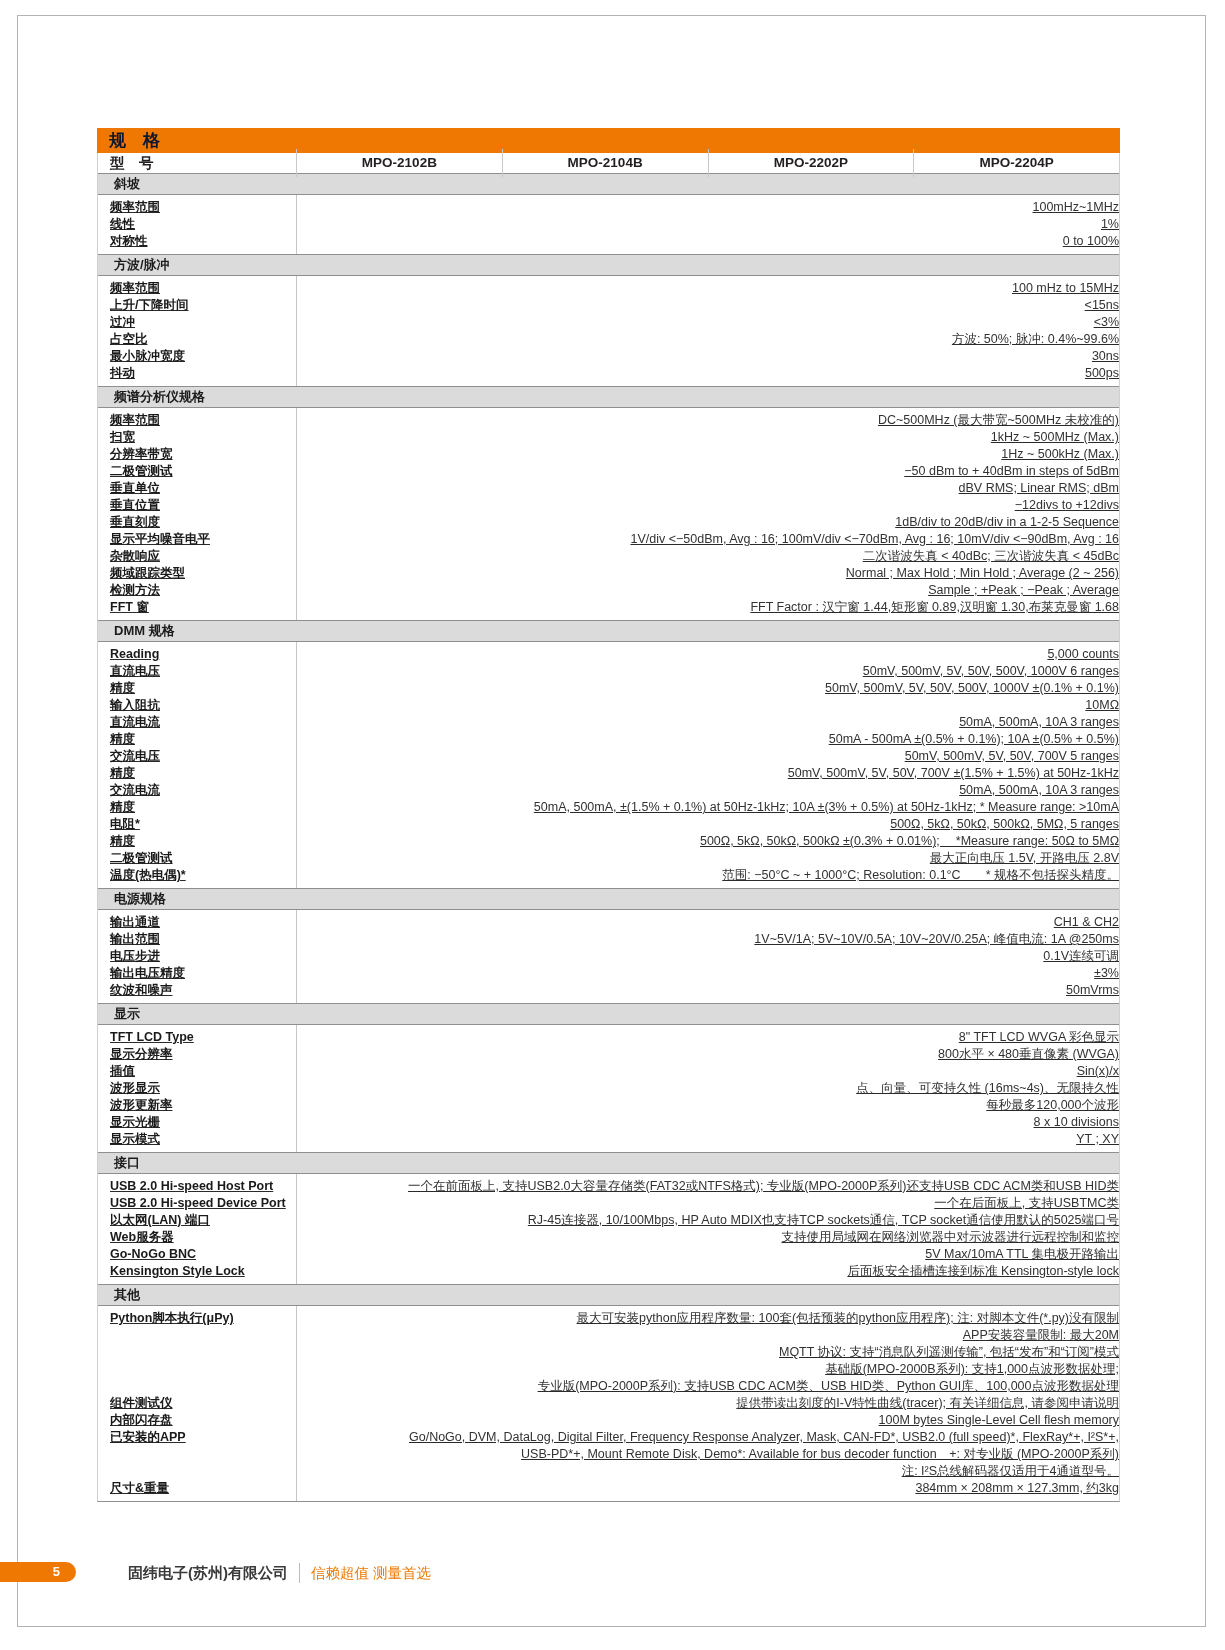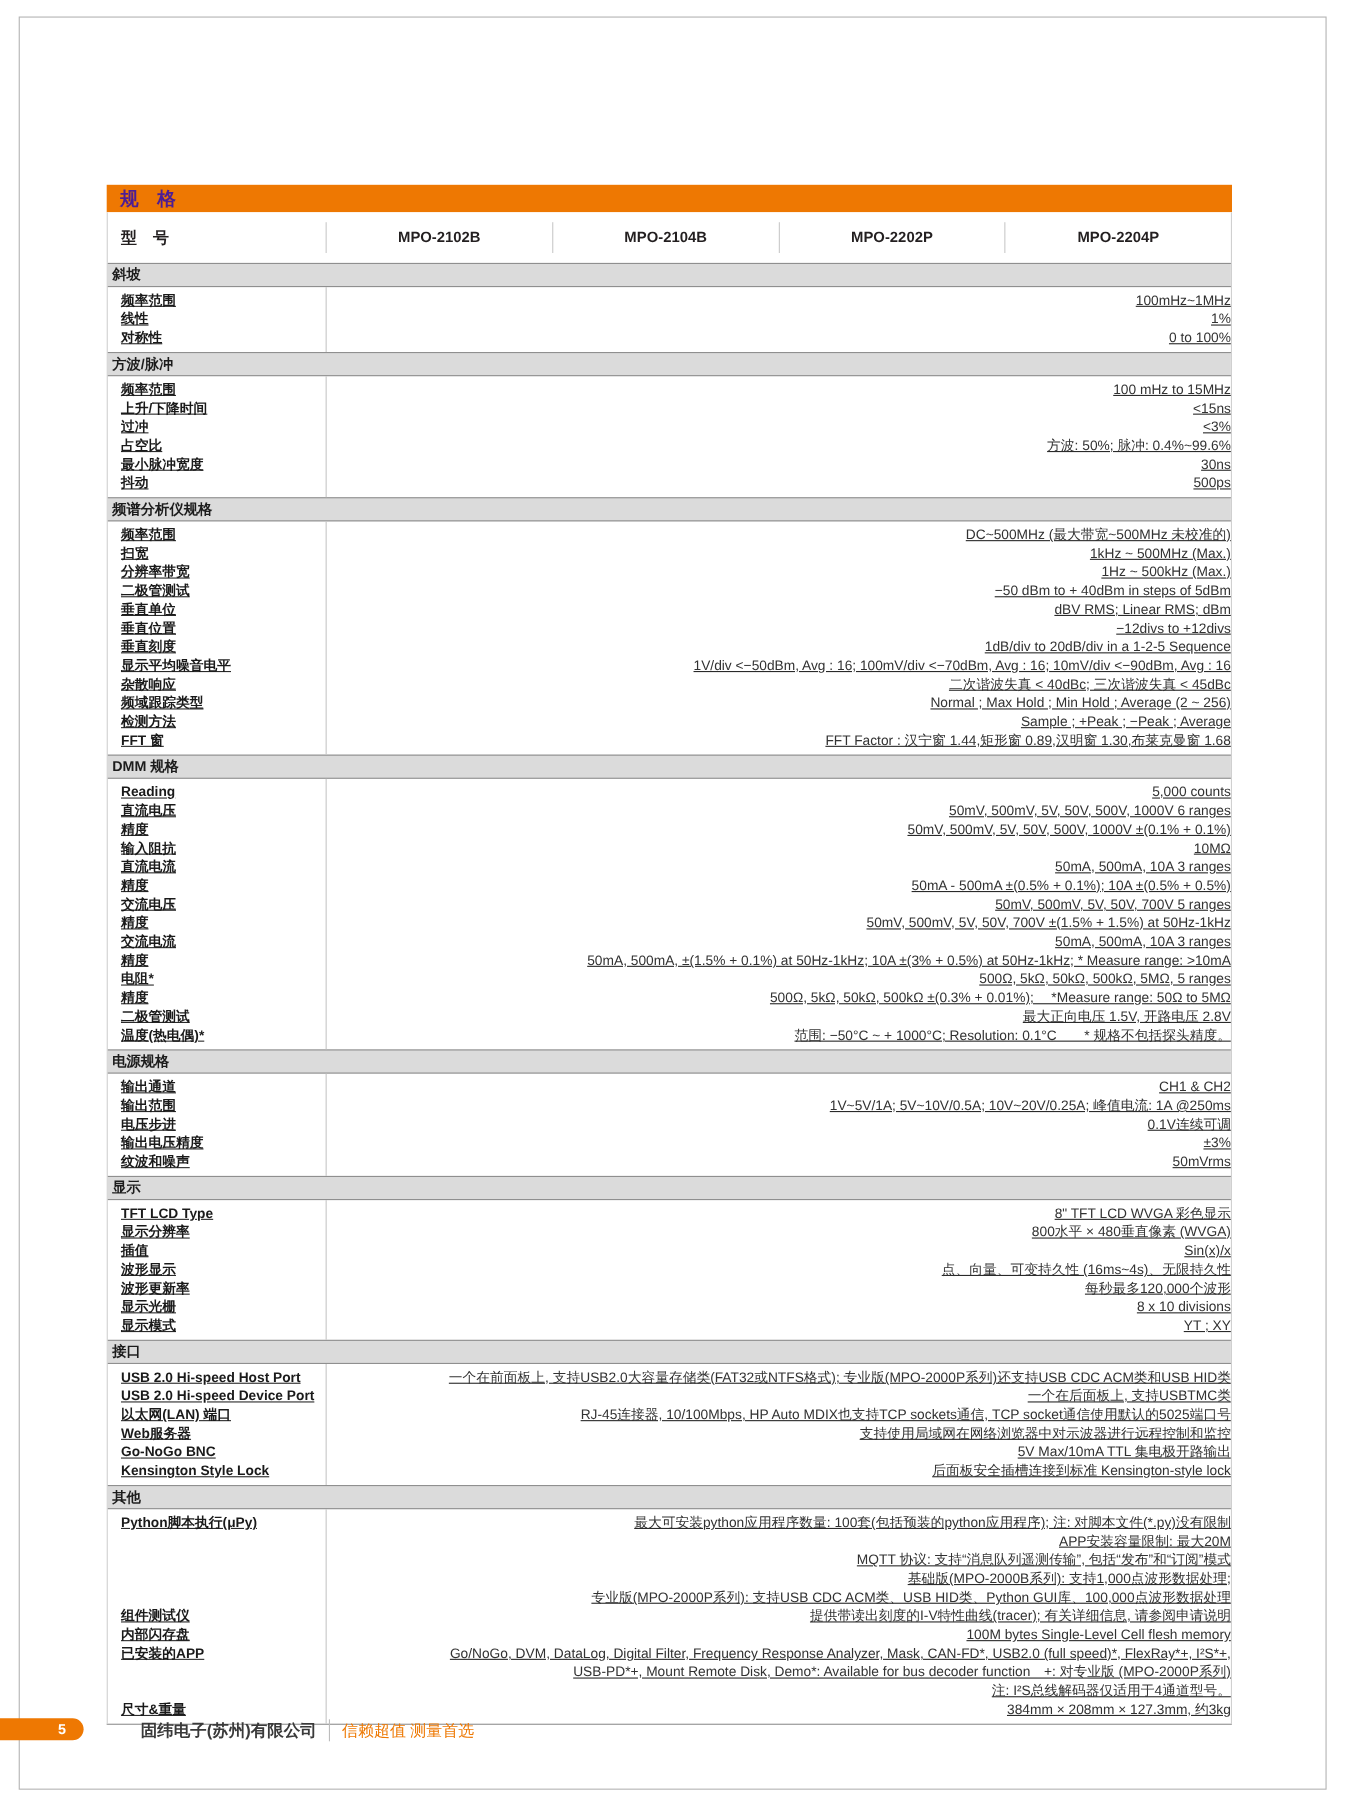--- a/index.html
+++ b/index.html
@@ -6,39 +6,39 @@
   .page{
     position:relative;width:1225px;height:1650px;background:#fff;overflow:hidden;
     font-family:"Liberation Sans","DejaVu Sans",sans-serif;color:#2a2a2a;
   }
   .page-border{
     position:absolute;left:17px;top:15px;width:1189px;height:1612px;
     border:1px solid #b3b3b3;box-sizing:border-box;
   }
   .spec-table{position:absolute;left:97px;top:128px;width:1023px;}
   .title-bar{
-    height:25px;line-height:25px;background:var(--accent);color:#4c1d95;
-    font-size:17px;font-weight:bold;padding-left:12px;box-sizing:border-box;margin-top:40px;
+    height:25px;line-height:25px;background:var(--accent);color:#0f172a;
+    font-size:17px;font-weight:bold;padding-left:12px;box-sizing:border-box;
   }
   .model-row{
-    display:flex;height:46px;align-items:center;background:#fff;
+    display:flex;height:20px;align-items:center;background:#fff;
     border-left:1px solid #d0d0d0;border-right:1px solid #d0d0d0;box-sizing:border-box;
   }
   .model-label{
     width:198px;flex:none;font-size:14.5px;font-weight:bold;color:#231f20;
     padding-left:12px;box-sizing:border-box;
   }
   .model-cell{
     flex:1;text-align:center;font-size:13.5px;font-weight:bold;color:#231f20;
     border-left:1px solid #c9c9c9;height:28px;line-height:28px;
   }
   .sections{border-left:1px solid #d0d0d0;border-right:1px solid #d0d0d0;border-bottom:1px solid #8f8f8f;}
   .section-band{
     height:20px;line-height:20px;background:#dbdbdb;color:#1c1c1c;
-    font-size:13px;font-weight:bold;padding-left:4px;
+    font-size:13px;font-weight:bold;padding-left:16px;
     border-top:1px solid #8f8f8f;border-bottom:1px solid #8f8f8f;
   }
   .section-content{position:relative;padding:4px 0;}
   .vline{position:absolute;left:198px;top:0;bottom:0;width:1px;background:#c6c6c6;}
   .spec-row{display:flex;text-decoration:underline;}
   .cell-label{
     width:186px;flex:none;padding-left:12px;font-weight:bold;color:#1a1a1a;
   }
   .cell-values{flex:1;min-width:0;padding-left:13px;color:#323232;text-align:right;}
   .line{height:17px;line-height:17px;font-size:12.5px;white-space:nowrap;overflow:hidden;}

